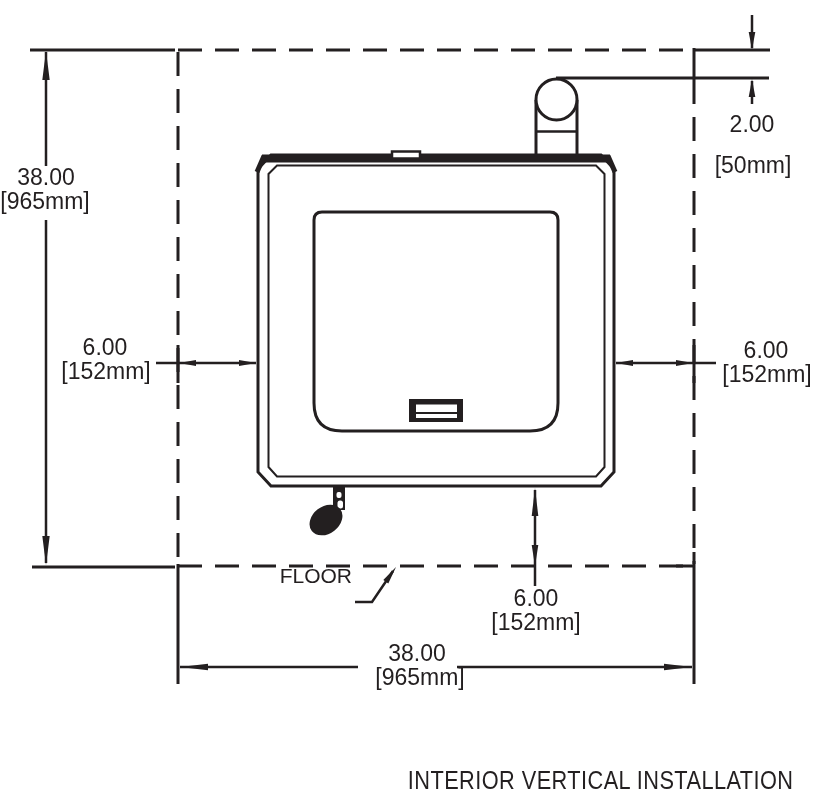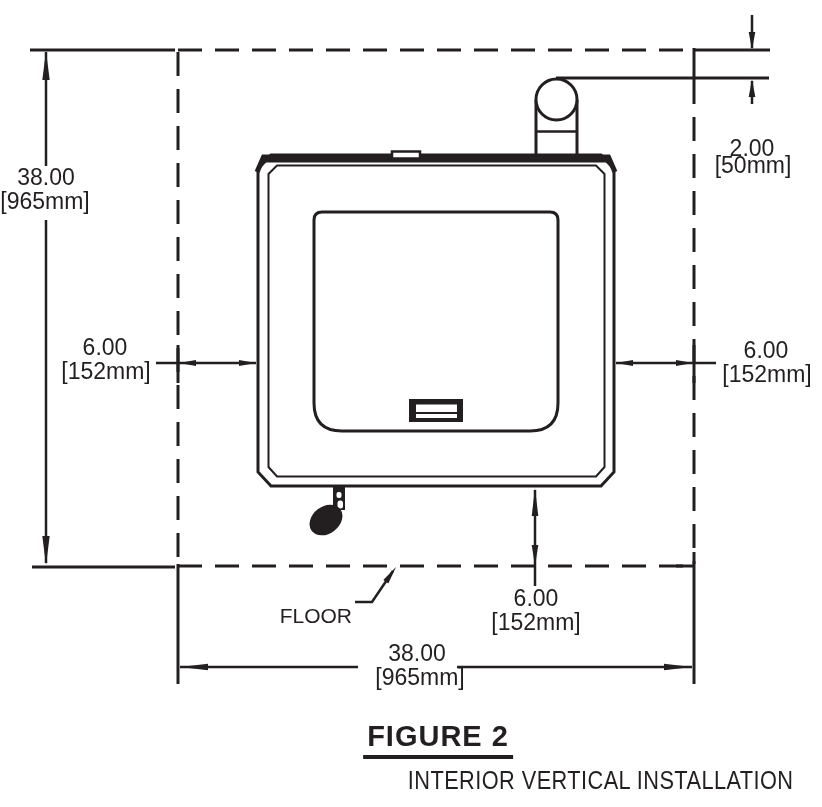--- a/index.html
+++ b/index.html
@@ -119,37 +119,36 @@
 
     <g>
       <polyline points="355,602 372,602 393,571" fill="none" stroke="#231f20" stroke-width="2.5"></polyline>
       <polygon points="396,567 383.3,580.1 388.3,583.5" fill="#231f20"></polygon>
     </g>
   </svg>
 
   <span class="txt dim" style="left:46px;  top:166px;">38.00</span>
   <span class="txt dim" style="left:45px;  top:190px;">[965mm]</span>
 
-  <span class="txt dim" style="left:752px; top:113px;margin-top:24px;">2.00</span>
+  <span class="txt dim" style="left:752px; top:113px;">2.00</span>
   <span class="txt dim" style="left:753px; top:154px;">[50mm]</span>
 
   <span class="txt dim" style="left:105px; top:336px;">6.00</span>
   <span class="txt dim" style="left:106px; top:360px;">[152mm]</span>
 
   <span class="txt dim" style="left:766px; top:339px;">6.00</span>
   <span class="txt dim" style="left:767px; top:363px;">[152mm]</span>
 
   <span class="txt dim" style="left:536px; top:587px;">6.00</span>
   <span class="txt dim" style="left:536px; top:611px;">[152mm]</span>
 
   <span class="txt dim" style="left:417px; top:642px;">38.00</span>
   <span class="txt dim" style="left:420px; top:666px;">[965mm]</span>
 
-  <div class="txt fp-label" style="left:352px; top:604px;">
+  <div class="txt fp-label" style="left:352px; top:564px;">
     <div>FLOOR</div>
   </div>
 
-  <div class="txt fig-title" style="left:438px; top:722px;">FIGURE 2</div>
   <div class="txt fig-subtitle" style="top:768px;">
     <span>INTERIOR VERTICAL INSTALLATION</span>
   </div>
 
 </div>
 
 </body></html>

